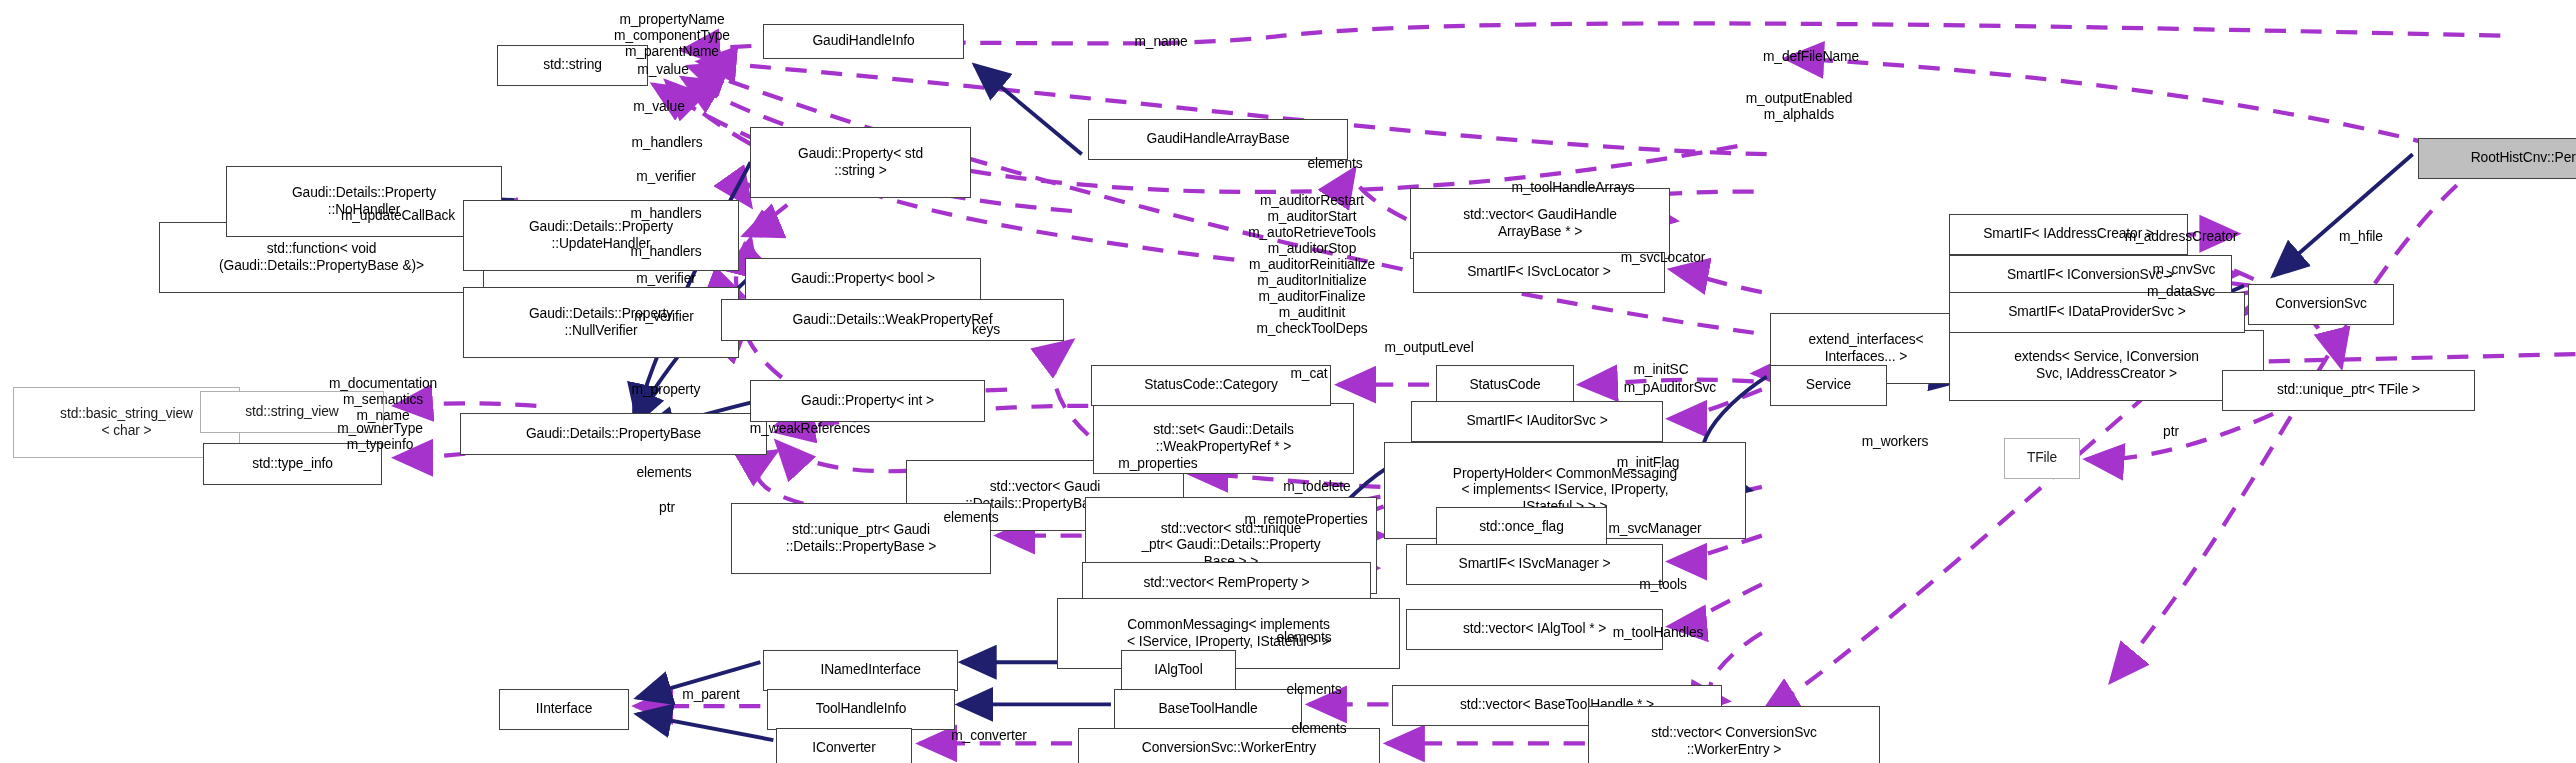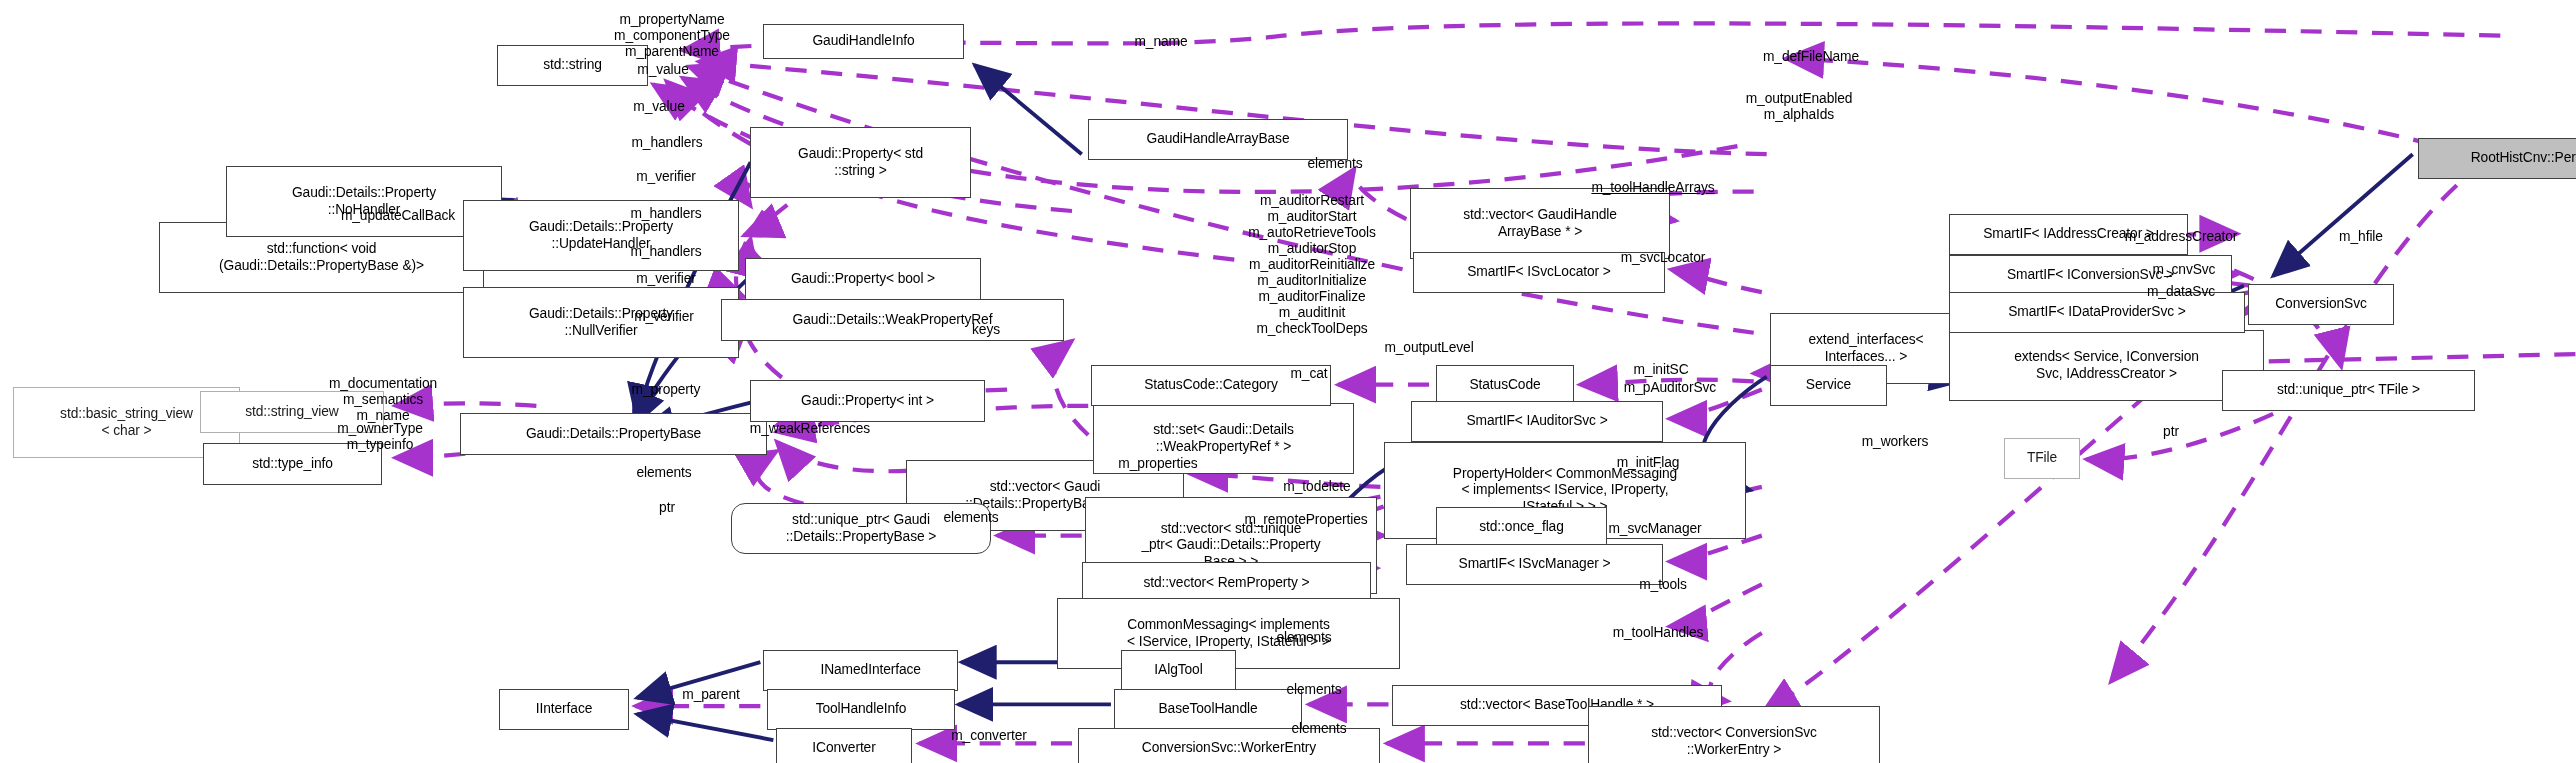--- a/index.html
+++ b/index.html
@@ -185,21 +185,21 @@
     <div class="node" style="left: 463px; top: 287px; width: 276px; height: 71px;">Gaudi::Details::Property
 ::NullVerifier</div>
     <div class="node" style="left: 460px; top: 413px; width: 307px; height: 42px;">Gaudi::Details::PropertyBase</div>
     <div class="node" style="left: 750px; top: 127px; width: 221px; height: 71px;">Gaudi::Property&lt; std
 ::string &gt;</div>
     <div class="node" style="left: 745px; top: 258px; width: 236px; height: 42px;">Gaudi::Property&lt; bool &gt;</div>
     <div class="node" style="left: 721px; top: 299px; width: 343px; height: 42px;">Gaudi::Details::WeakPropertyRef</div>
     <div class="node" style="left: 750px; top: 380px; width: 235px; height: 42px;">Gaudi::Property&lt; int &gt;</div>
     <div class="node" style="left: 906px; top: 460px; width: 278px; height: 71px;">std::vector&lt; Gaudi
 ::Details::PropertyBase * &gt;</div>
-    <div class="node" style="left: 731px; top: 503px; width: 260px; height: 51px; border-radius: 14px;">std::unique_ptr&lt; Gaudi
+    <div class="node" style="left: 731px; top: 503px; width: 260px; height: 71px;">std::unique_ptr&lt; Gaudi
 ::Details::PropertyBase &gt;</div>
     <div class="node" style="left: 1085px; top: 497px; width: 292px; height: 97px;">std::vector&lt; std::unique
 _ptr&lt; Gaudi::Details::Property
 Base &gt; &gt;</div>
     <div class="node" style="left: 1082px; top: 562px; width: 289px; height: 42px;">std::vector&lt; RemProperty &gt;</div>
     <div class="node" style="left: 1057px; top: 598px; width: 343px; height: 71px;">CommonMessaging&lt; implements
 &lt; IService, IProperty, IStateful &gt; &gt;</div>
     <div class="node" style="left: 763px; top: 24px; width: 201px; height: 35px;">GaudiHandleInfo</div>
     <div class="node" style="left: 1088px; top: 119px; width: 260px; height: 41px; text-align: center;">GaudiHandleArrayBase</div>
     <div class="node" style="left: 1093px; top: 403px; width: 261px; height: 71px;">std::set&lt; Gaudi::Details
@@ -208,20 +208,21 @@
     <div class="node" style="left: 1410px; top: 188px; width: 260px; height: 71px;">std::vector&lt; GaudiHandle
 ArrayBase * &gt;</div>
     <div class="node" style="left: 1413px; top: 252px; width: 252px; height: 41px;">SmartIF&lt; ISvcLocator &gt;</div>
     <div class="node" style="left: 1436px; top: 365px; width: 138px; height: 41px;">StatusCode</div>
     <div class="node" style="left: 1411px; top: 401px; width: 252px; height: 41px;">SmartIF&lt; IAuditorSvc &gt;</div>
     <div class="node" style="left: 1384px; top: 442px; width: 362px; height: 97px;">PropertyHolder&lt; CommonMessaging
 &lt; implements&lt; IService, IProperty,
 IStateful &gt; &gt; &gt;</div>
     <div class="node" style="left: 1436px; top: 507px; width: 171px; height: 41px;">std::once_flag</div>
     <div class="node" style="left: 1406px; top: 544px; width: 257px; height: 41px;">SmartIF&lt; ISvcManager &gt;</div>
+    <div class="node" style="left: 1406px; top: 609px; width: 257px; height: 41px;">std::vector&lt; IAlgTool * &gt;</div>
     <div class="node" style="left: 1392px; top: 685px; width: 330px; height: 41px;">std::vector&lt; BaseToolHandle * &gt;</div>
     <div class="node" style="left: 1588px; top: 706px; width: 292px; height: 71px;">std::vector&lt; ConversionSvc
 ::WorkerEntry &gt;</div>
     <div class="node" style="left: 763px; top: 650px; width: 195px; height: 41px; padding-left: 24px;">INamedInterface</div>
     <div class="node" style="left: 767px; top: 689px; width: 188px; height: 41px;">ToolHandleInfo</div>
     <div class="node" style="left: 776px; top: 728px; width: 136px; height: 41px;">IConverter</div>
     <div class="node" style="left: 499px; top: 689px; width: 130px; height: 41px;">IInterface</div>
     <div class="node" style="left: 1121px; top: 650px; width: 115px; height: 41px;">IAlgTool</div>
     <div class="node" style="left: 1114px; top: 689px; width: 188px; height: 41px;">BaseToolHandle</div>
     <div class="node" style="left: 1078px; top: 728px; width: 302px; height: 41px;">ConversionSvc::WorkerEntry</div>
@@ -242,21 +243,21 @@
 m_parentName</div>
     <div class="edge-label" style="left: 1161px; top: 42px;">m_name</div>
     <div class="edge-label" style="left: 1811px; top: 57px;">m_defFileName</div>
     <div class="edge-label" style="left: 663px; top: 70px;">m_value</div>
     <div class="edge-label" style="left: 1799px; top: 107px;">m_outputEnabled
 m_alphaIds</div>
     <div class="edge-label" style="left: 659px; top: 107px;">m_value</div>
     <div class="edge-label" style="left: 667px; top: 143px;">m_handlers</div>
     <div class="edge-label" style="left: 1335px; top: 164px;">elements</div>
     <div class="edge-label" style="left: 666px; top: 177px;">m_verifier</div>
-    <div class="edge-label" style="left: 1653px; top: 188px; text-decoration: underline;">m_toolHandleArrays</div>
+    <div class="edge-label" style="left: 1573px; top: 188px;">m_toolHandleArrays</div>
     <div class="edge-label" style="left: 398px; top: 216px;">m_updateCallBack</div>
     <div class="edge-label" style="left: 666px; top: 214px;">m_handlers</div>
     <div class="edge-label" style="left: 1312px; top: 265px;">m_auditorRestart
 m_auditorStart
 m_autoRetrieveTools
 m_auditorStop
 m_auditorReinitialize
 m_auditorInitialize
 m_auditorFinalize
 m_auditInit

